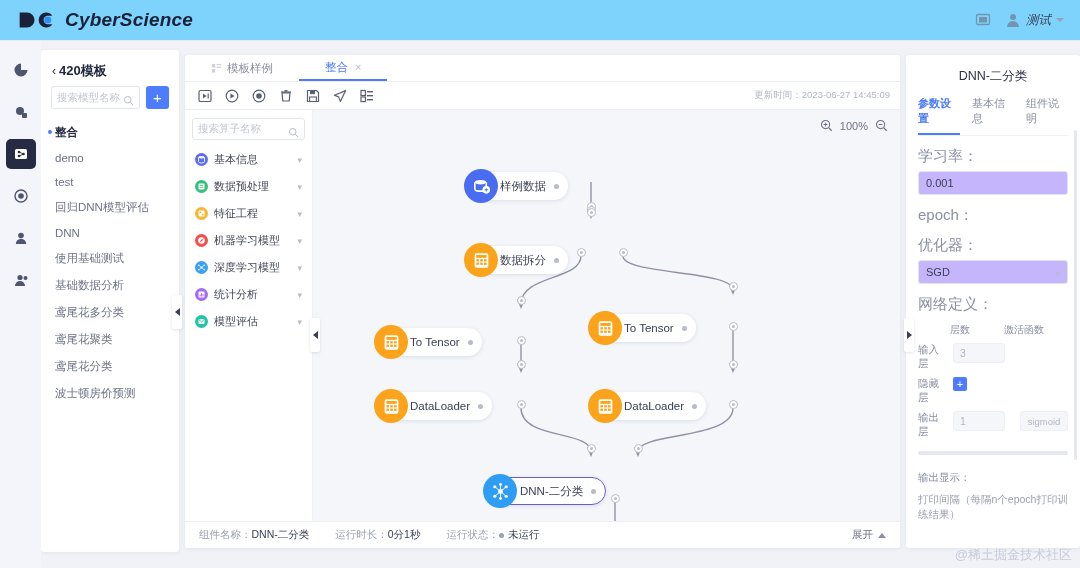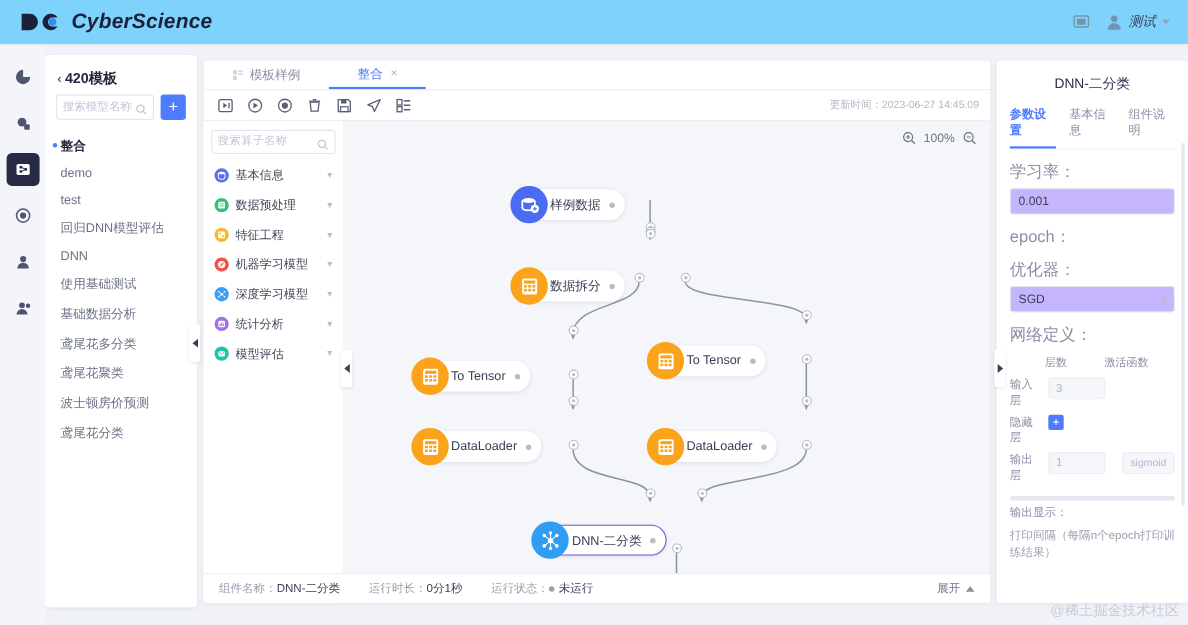--- a/index.html
+++ b/index.html
@@ -205,21 +205,21 @@
     height: 20px; width: 48px; border: 1px solid #edeff4; background: #f5f6f9;
     border-radius: 3px; font-size: 9.5px; color: #b2b7c6; display:flex;
     align-items:center; justify-content:center; margin-left: auto;
   }
   .plus-sq {
     width: 14px; height: 14px; background: #4d7cfe; border-radius: 2px; color: #fff;
     font-size: 11px; display: flex; align-items: center; justify-content: center;
     cursor: pointer; line-height: 1;
   }
   .hscroll { height: 4px; background: #e6e8ef; border-radius: 2px; margin-top: 12px; }
-  .out-label { font-size: 10.5px; color: #8a8fa3; margin-top: 4px; }
+  .out-label { font-size: 10.5px; color: #8a8fa3; margin-top: 16px; }
   .out-desc { font-size: 10.5px; color: #9ba0b0; margin-top: 7px; line-height: 1.45; }
   .vscroll {
     position: absolute; right: 3px; top: 75px; width: 3px; height: 330px;
     background: #e6e8ef; border-radius: 2px;
   }
 
   .watermark {
     position: absolute; right: 8px; bottom: 4px; font-size: 13px;
     color: #c8ccd8; z-index: 60; pointer-events: none;
   }
@@ -322,22 +322,22 @@
     <div class="model-list" id="model-list">
         <div class="model-item sel">整合</div>
         <div class="model-item">demo</div>
         <div class="model-item">test</div>
         <div class="model-item">回归DNN模型评估</div>
         <div class="model-item">DNN</div>
         <div class="model-item">使用基础测试</div>
         <div class="model-item">基础数据分析</div>
         <div class="model-item">鸢尾花多分类</div>
         <div class="model-item">鸢尾花聚类</div>
+        <div class="model-item">鸢尾花分类</div>
         <div class="model-item">波士顿房价预测</div>
-        <div class="model-item">鸢尾花分类</div>
       </div>
   </div>
   <div class="collapse-tab" style="left:172px; top:295px;">
     <span class="tri-left"></span>
   </div>
 
   <div class="workspace">
 
     <div class="tabs">
       <div class="tab">

